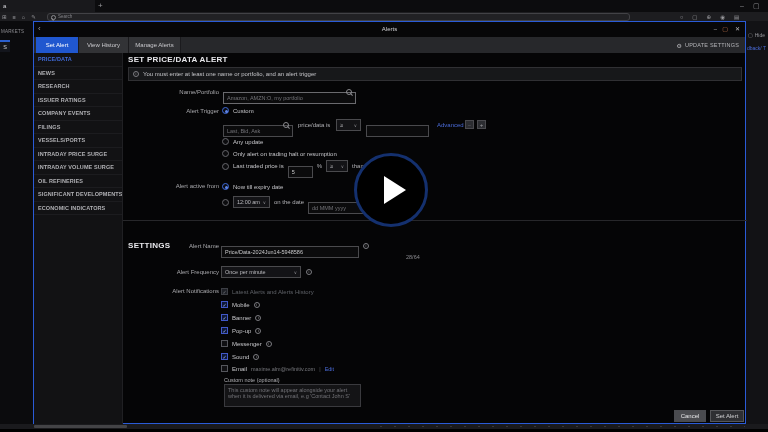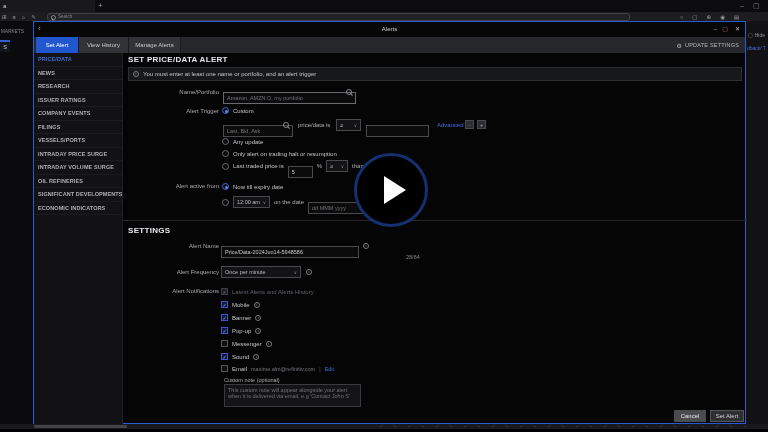--- a/index.html
+++ b/index.html
@@ -262,21 +262,21 @@
         <span class="chev">∨</span>
       </span>
       <span class="txt">on the date</span>
       <span class="iwrap" style="width:60px;height:12px;display:inline-block;position:relative;">
         <input class="inp" placeholder="dd MMM yyyy" style="">
         <span class="cal"></span>
       </span>
     </div>
 
     <div class="abs divider" style="left:0;top:167px;width:624px;height:1px;"></div>
-    <div class="abs h1" style="left:5px;top:173px;">SETTINGS</div>
+    <div class="abs h1" style="left:5px;top:188px;">SETTINGS</div>
 
     <div class="abs lbl" style="left:0;top:190px;">Alert Name</div>
     <div class="abs iwrap" style="left:98px;top:187px;width:138px;">
       <input class="inp" value="Price/Data-2024Jun14-5948586" style="">
     </div>
     <span class="abs info-i" style="left:240px;top:190px;">i</span>
     <div class="abs counter" style="left:283px;top:201px;">28/64</div>
 
     <div class="abs lbl" style="left:0;top:216px;">Alert Frequency</div>
     <div class="abs sel" style="left:98px;top:213px;width:80px;">

